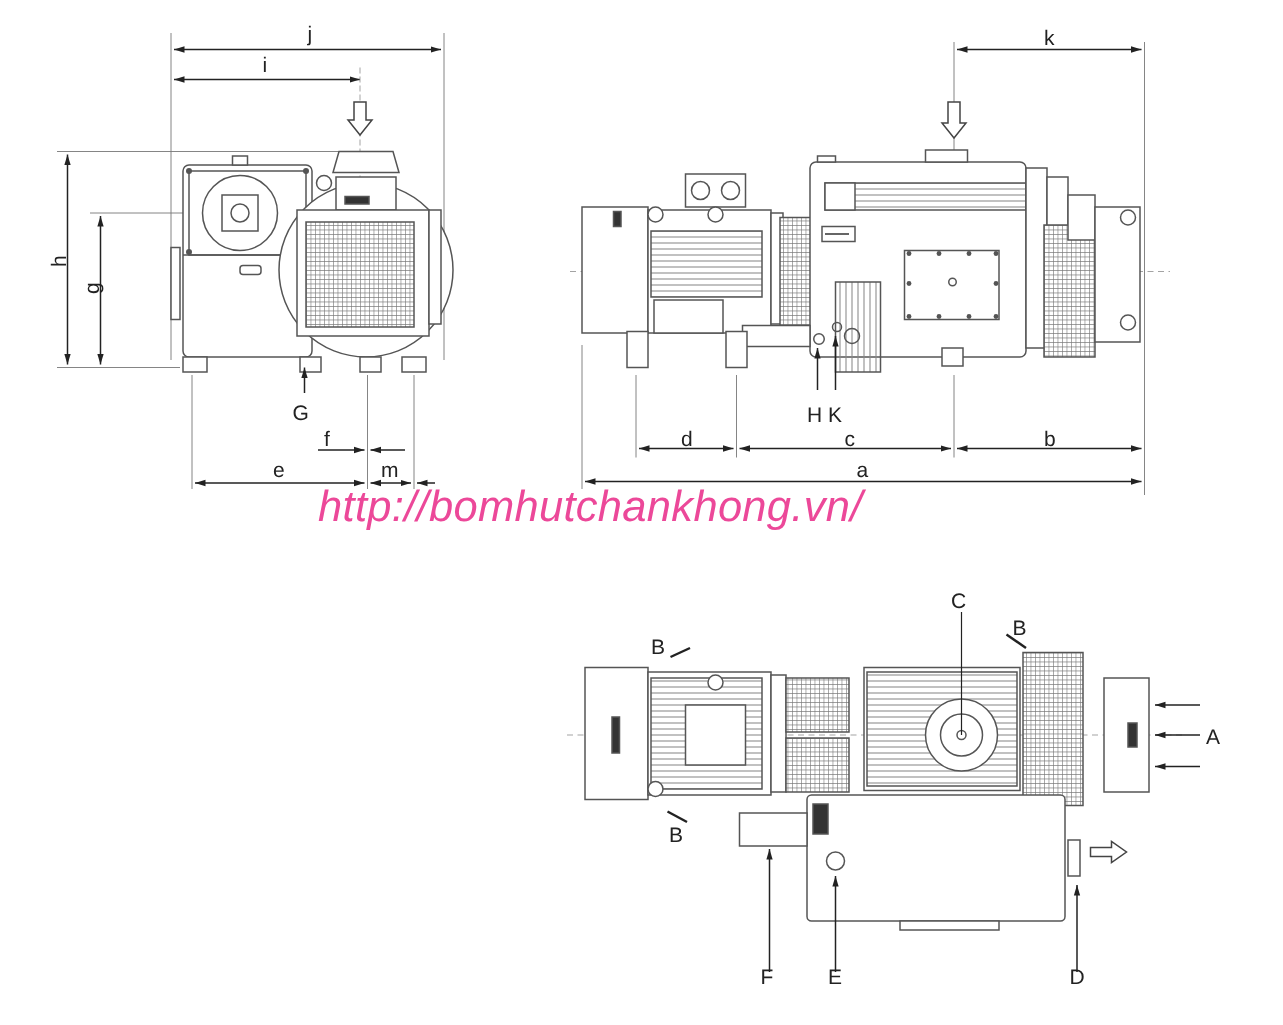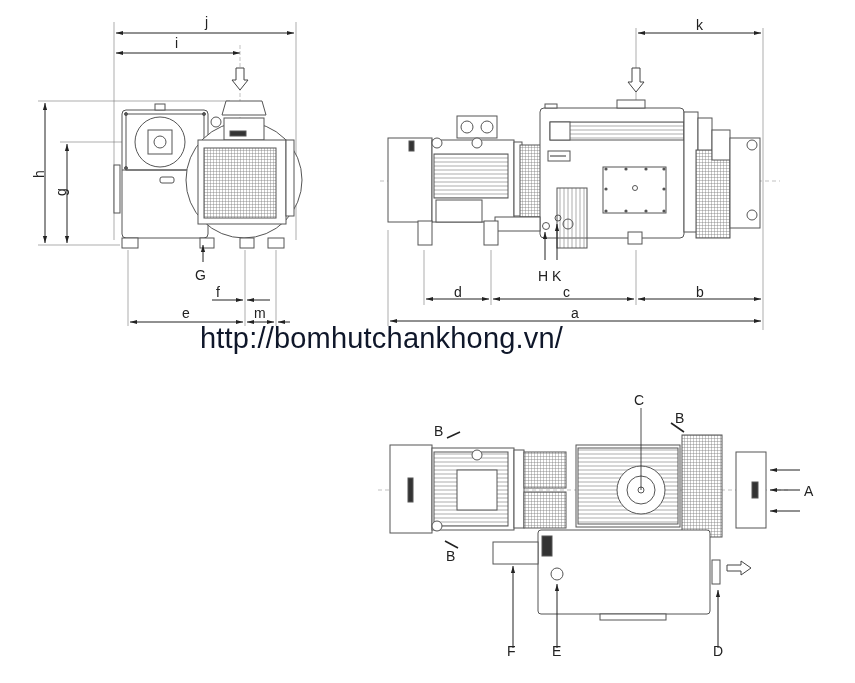--- a/index.html
+++ b/index.html
@@ -1,19 +1,19 @@
 <!DOCTYPE html>
 <html><head>
 <meta charset="utf-8">
 <style>
   html, body { margin: 0; padding: 0; background: #ffffff; }
   body { width: 855px; height: 683px; position: relative; overflow: hidden; font-family: "Liberation Sans", sans-serif; }
   #drawing { position: absolute; left: 0; top: 0; width: 855px; height: 683px; }
   .dimlbl { font-family: "Liberation Sans", sans-serif; font-size: 14px; fill: #222; }
-  .url { position: absolute; left: 200px; top: 322px; font-family: "Liberation Sans", sans-serif; font-size: 29px; color: #0f172a; letter-spacing: 0.2px; white-space: nowrap; }
+  .url { position: absolute; left: 212px; top: 322px; font-family: "Liberation Sans", sans-serif; font-size: 29px; color: #ec4899; letter-spacing: 0.2px; white-space: nowrap; font-style: italic; }
 </style>
 </head>
 <body>
 
 <svg id="drawing" viewBox="0 0 855 683" xmlns="http://www.w3.org/2000/svg">
   <defs>
     <pattern id="grid" width="3" height="3" patternUnits="userSpaceOnUse">
       <rect width="3" height="3" fill="#fff"></rect>
       <path d="M0 0H3M0 0V3" stroke="#777" stroke-width="0.8"></path>
     </pattern>

